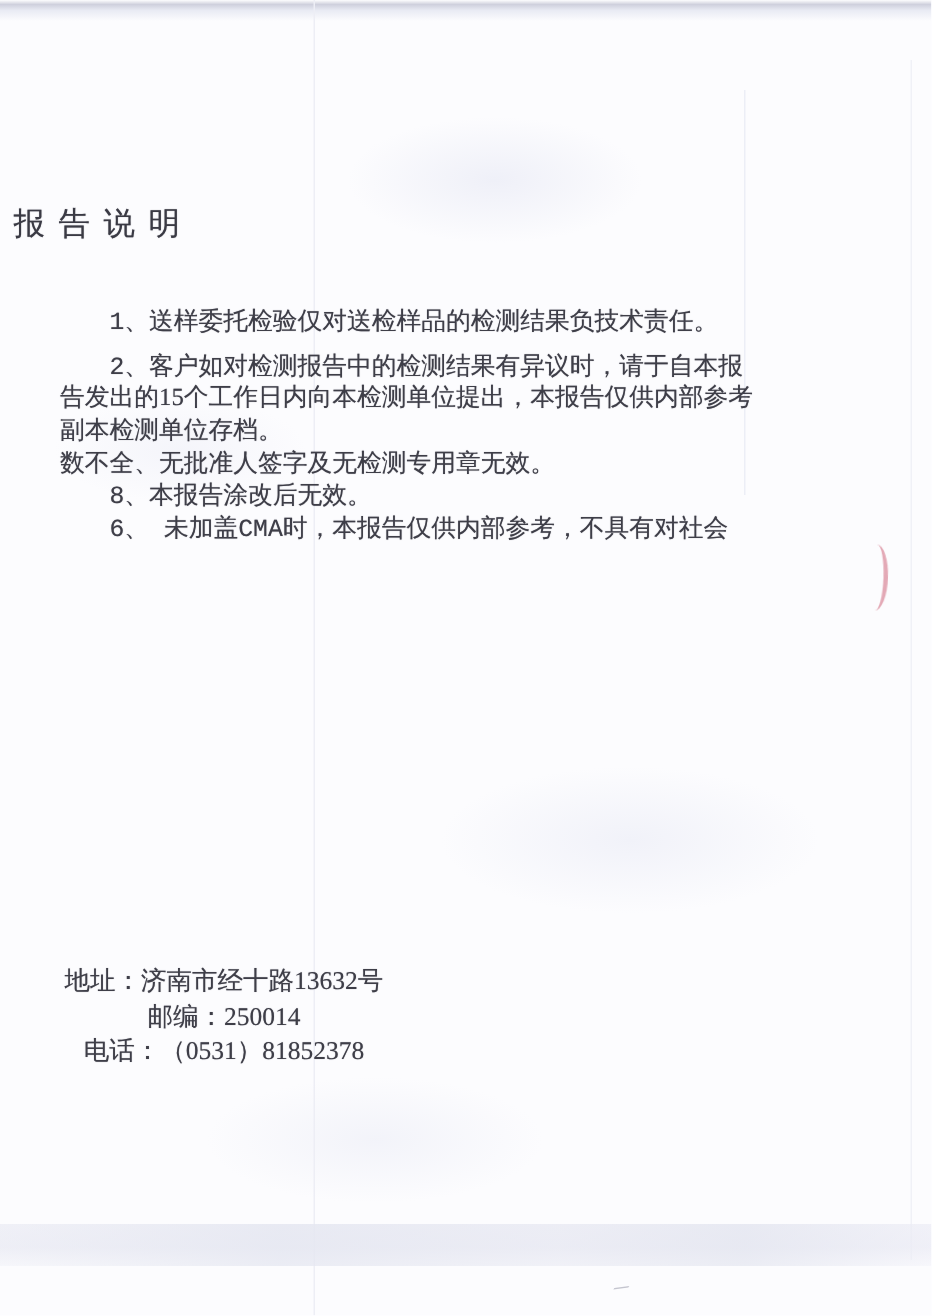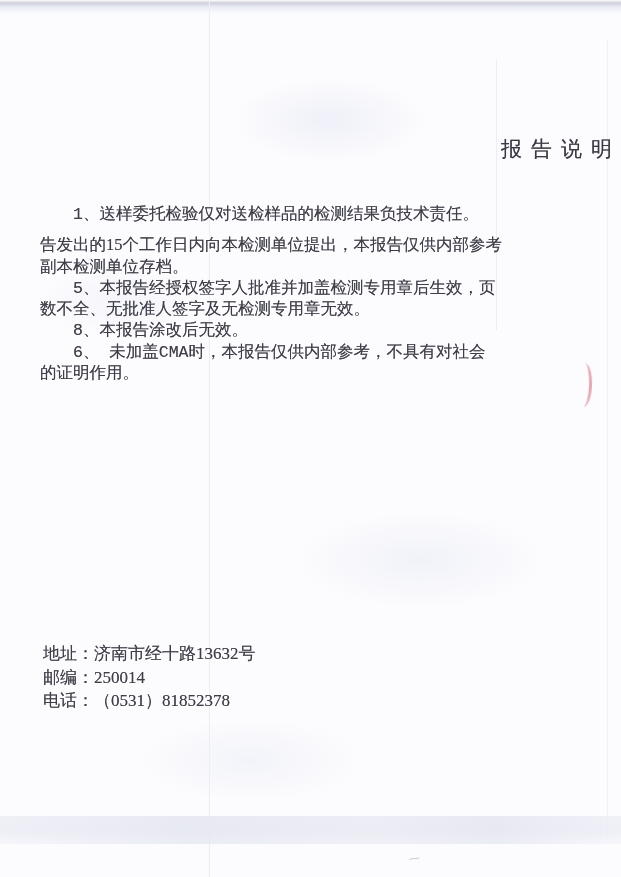--- a/index.html
+++ b/index.html
@@ -33,40 +33,41 @@
     background:
       linear-gradient(90deg, rgba(236,237,245,0.35), rgba(229,231,241,0.75) 30%, rgba(233,234,243,0.6) 60%, rgba(228,230,240,0.7) 80%, rgba(240,240,248,0.4)),
       linear-gradient(180deg, rgba(231,232,242,0.5), rgba(231,232,242,0.65) 55%, rgba(231,232,242,0) 100%);
   }
   .crease { position: absolute; width: 1px; background: #edeef5; }
   .crease-left  { left: 209px; top: 0; height: 877px; }
   .crease-mid   { left: 496px; top: 60px; height: 270px; background: #eceef6; }
   .edge-right   { position: absolute; left: 607px; top: 40px; height: 800px; width: 1px; background: #f0f1f7; }
   .title {
     position: absolute; left: 0; top: 135px; width: 621px;
-    margin: 0; text-align: right;
+    margin: 0; text-align: left;
     font-size: 21px; font-weight: 400;
     letter-spacing: 9px; text-indent: 9px;
     color: #3a3a44;
     text-shadow: 0 0 0.6px rgba(58,58,68,0.65);
   }
   .notes {
     position: absolute; left: 40px; top: 205px; width: 540px;
     font-size: 16.5px; line-height: 20px; color: #3e3e48;
     text-shadow: 0 0 0.6px rgba(62,62,72,0.6);
   }
   .note { margin: 0 0 2px 0; }
   .note.first { margin-bottom: 10px; }
   .note .line { white-space: nowrap; }
   .note .indent { text-indent: 2em; font-family: Liberation Mono, monospace; }
   .footer {
     position: absolute; left: 43px; top: 642px;
     font-size: 17px; line-height: 23.5px; color: #3e3e48;
     text-shadow: 0 0 0.6px rgba(62,62,72,0.6);
     white-space: nowrap;
+    text-align: center;
   }
   .red-arc {
     position: absolute; left: 576px; top: 363px;
     width: 13px; height: 44px;
     border-right: 3px solid rgba(219,141,157,0.75);
     border-radius: 50%;
     transform: rotate(2deg);
     filter: blur(0.4px);
   }
   .smudge {
@@ -85,35 +86,34 @@
   <div class="crease crease-mid"></div>
   <div class="edge-right"></div>
 
   <h1 class="title">报告说明</h1>
 
   <div class="notes">
     <div class="note first">
       <div class="line indent">1、送样委托检验仅对送检样品的检测结果负技术责任。</div>
     </div>
     <div class="note">
+      <div class="line indent">2、客户如对检测报告中的检测结果有异议时，请于自本报</div>
       <div class="line">告发出的15个工作日内向本检测单位提出，本报告仅供内部参考</div>
     </div>
     <div class="note">
       <div class="line">副本检测单位存档。</div>
     </div>
     <div class="note">
-      <div class="line indent">5、本报告经授权签字人批准并加盖检测专用章后生效，页</div>
       <div class="line">数不全、无批准人签字及无检测专用章无效。</div>
     </div>
     <div class="note">
       <div class="line indent">8、本报告涂改后无效。</div>
     </div>
     <div class="note">
       <div class="line indent">6、 未加盖CMA时，本报告仅供内部参考，不具有对社会</div>
-      <div class="line">的证明作用。</div>
     </div>
   </div>
 
   <div class="footer">
     <div class="line">地址：济南市经十路13632号</div>
     <div class="line">邮编：250014</div>
     <div class="line">电话：（0531）81852378</div>
   </div>
 
   <div class="red-arc"></div>

